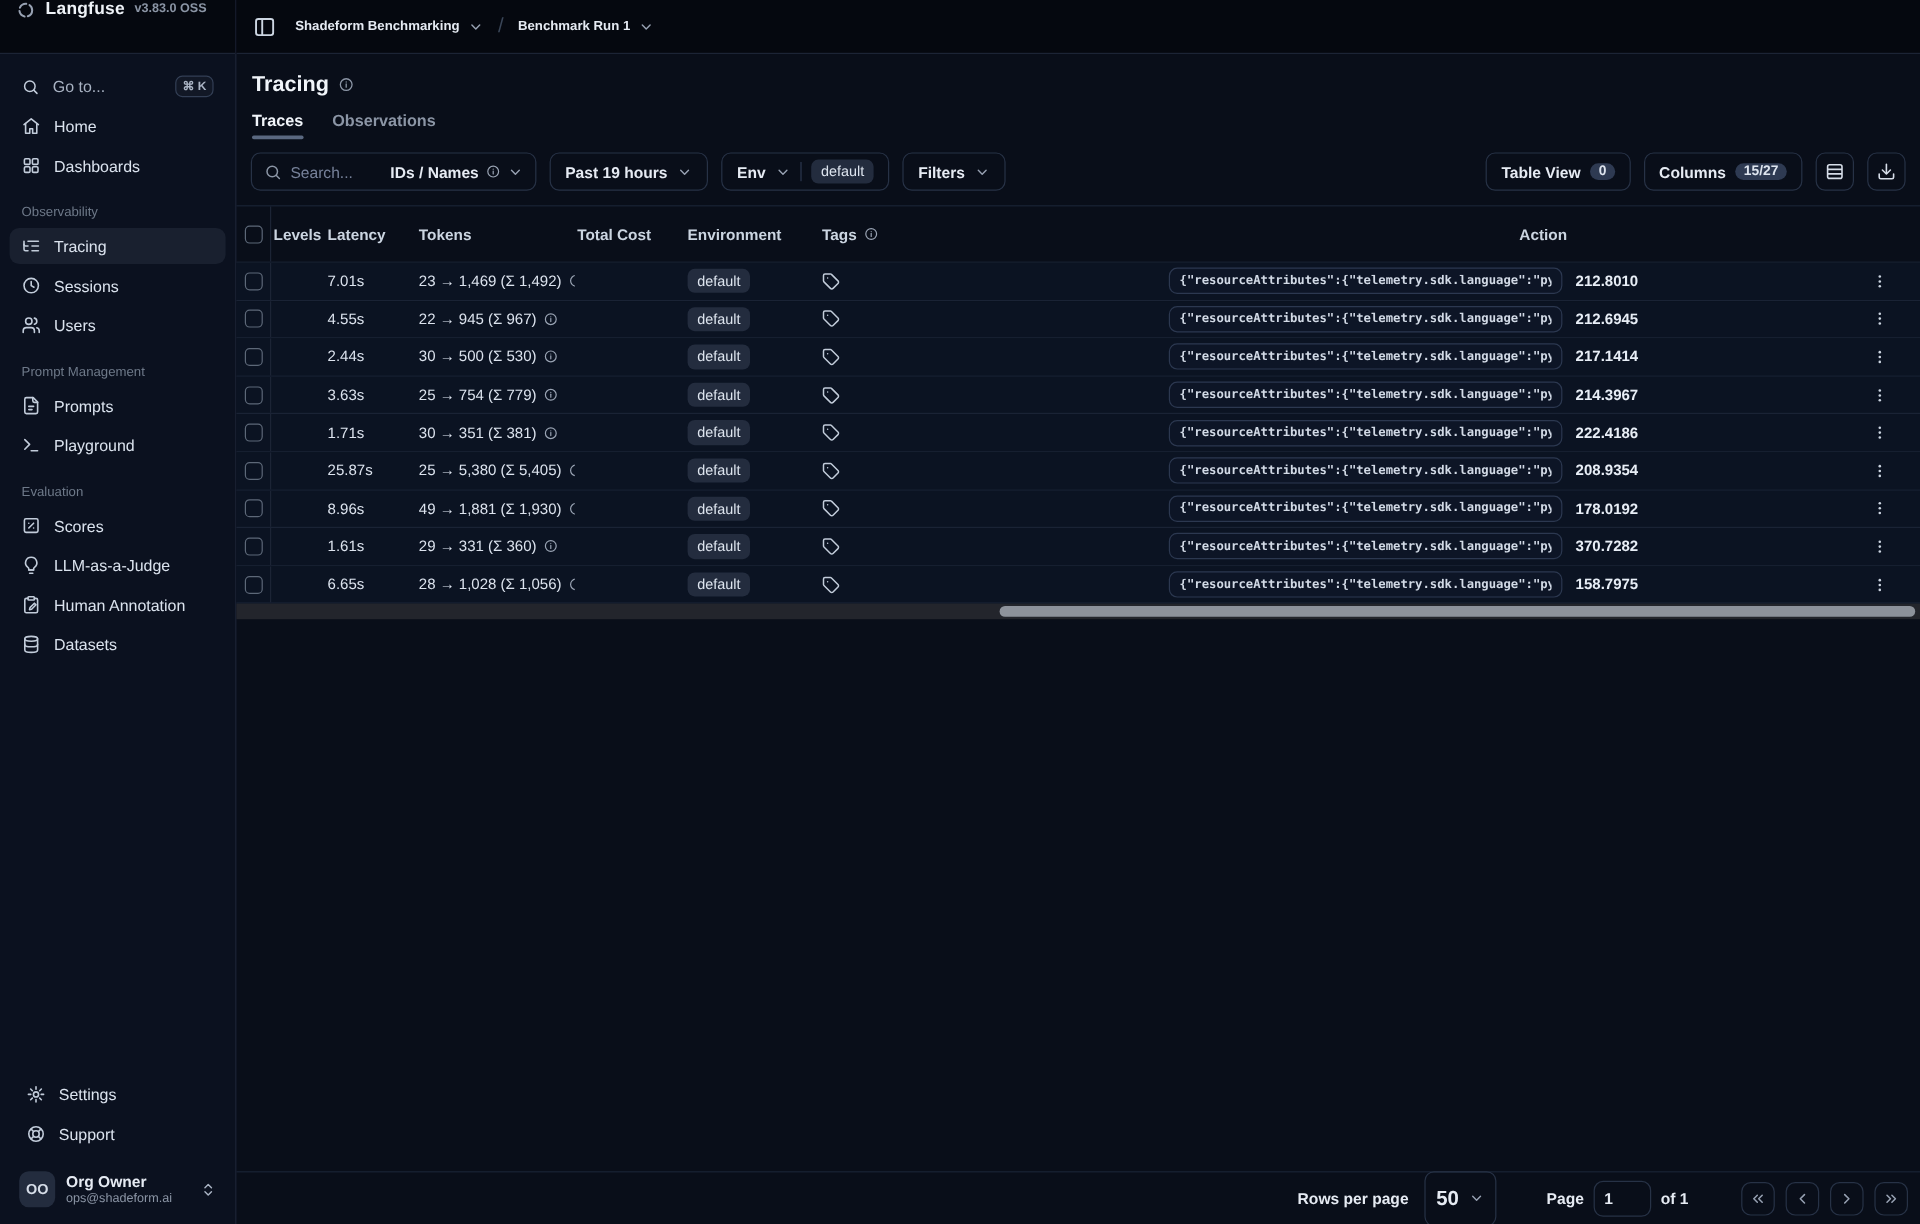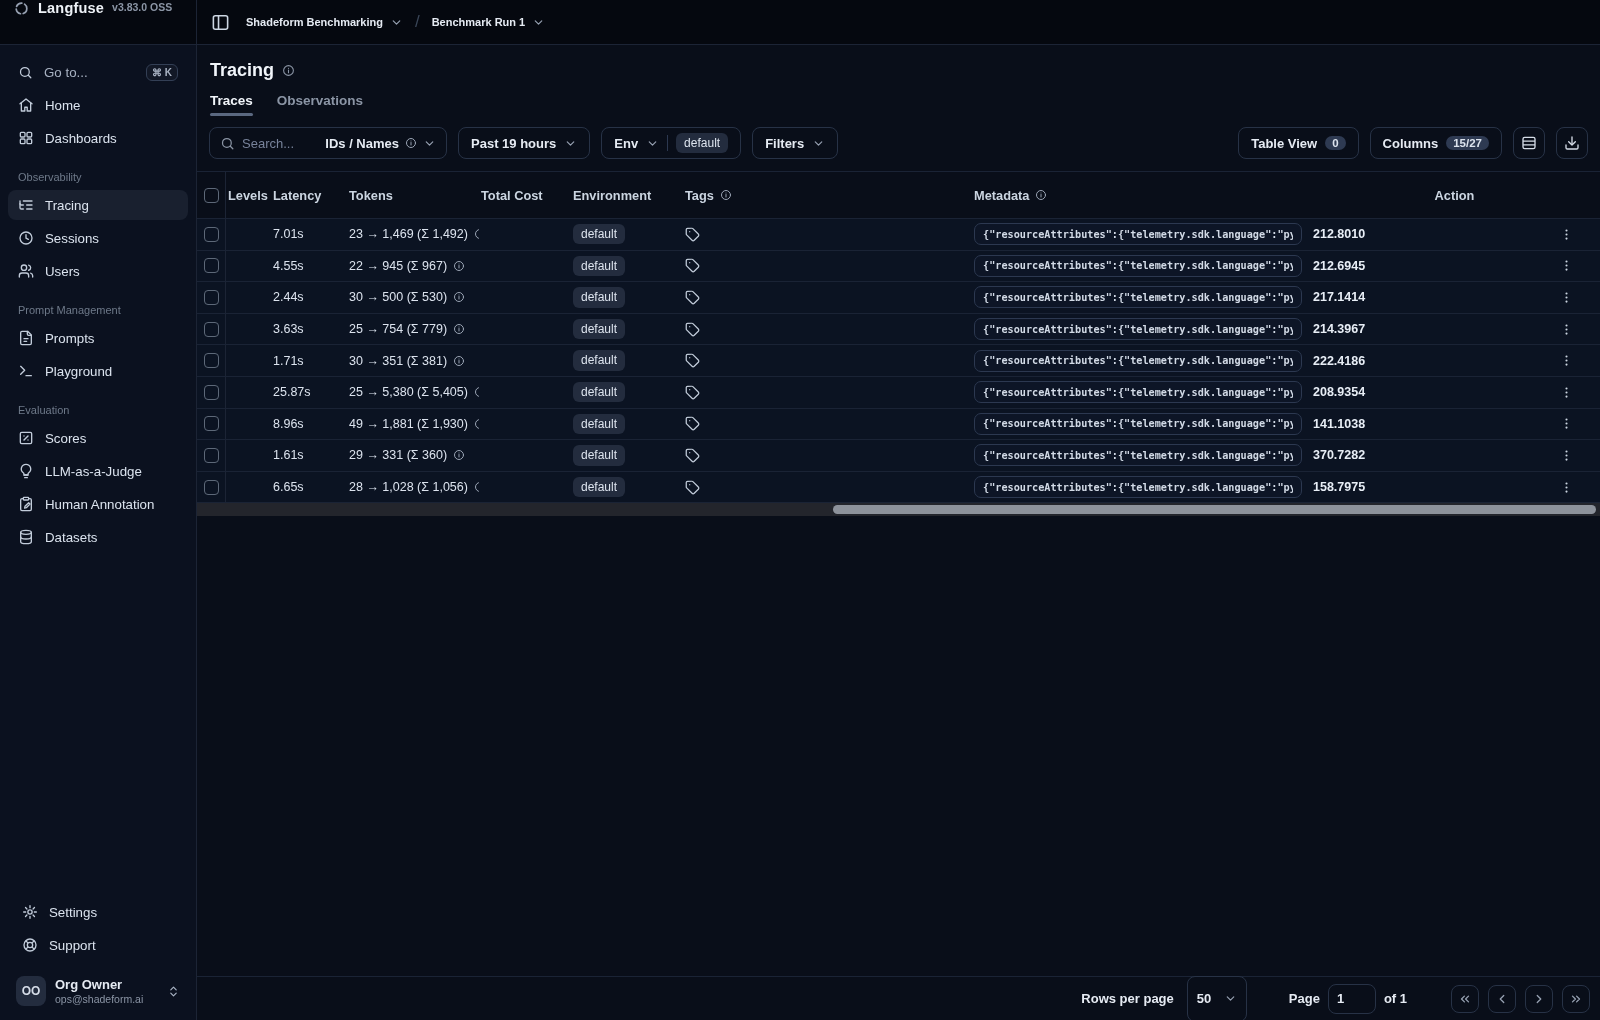--- a/index.html
+++ b/index.html
@@ -87,21 +87,21 @@
   .info-ic { color:#9aa4b4; display:inline-flex; }
 
   .hscroll { height:13px; background:#23252c; position:relative; }
   .hscroll .thumb { position:absolute; top:2px; height:9px; left:45.3%; right:4px; border-radius:5px; background:#8d929b; cursor:pointer; }
 
   .fill { flex:1; }
 
   
   .footer { height:44px; flex:0 0 44px; border-top:1px solid #1a2335; display:flex; align-items:center; justify-content:flex-end; padding-right:10px; gap:0; }
   .foot-label { font-size:13px; font-weight:700; color:#e6ebf3; }
-  .select-btn { height:46px; min-width:60px; margin-left:13px; border:1px solid #273246; border-radius:8px; background:transparent; color:#e6ebf3; font-size:13px; font-weight:600; display:inline-flex; align-items:center; justify-content:space-between; gap:8px; padding:0 9px; cursor:pointer; }
+  .select-btn { height:46px; min-width:60px; margin-left:13px; border:1px solid #273246; border-radius:8px; background:transparent; color:#e6ebf3; font-size:17px; font-weight:600; display:inline-flex; align-items:center; justify-content:space-between; gap:8px; padding:0 9px; cursor:pointer; }
   .page-group { display:flex; align-items:center; gap:8px; margin-left:42px; }
   .page-input { width:48px; height:30px; background:transparent; border:1px solid #273246; border-radius:8px; color:#e6ebf3; font-family:inherit; font-size:13px; font-weight:600; padding:0 8px; outline:none; }
   .pagers { display:flex; gap:9px; margin-left:44px; }
   .pager { width:28px; height:28px; border:1px solid #273246; border-radius:8px; background:transparent; color:#97a1b2; display:inline-flex; align-items:center; justify-content:center; cursor:pointer; }
 </style>
 </head>
 <body>
 
 <svg width="0" height="0" style="position:absolute">
   <defs>
@@ -522,28 +522,20 @@
               <span>Environment</span>
             </div>
           <div class="td th col-tags">
               <span>Tags</span>
               <span class="icon info-ic">
                 <svg width="12" height="12" viewBox="0 0 24 24">
                   <use href="#i-info"></use>
                 </svg>
               </span>
             </div>
-          <div class="td th col-meta">
-              <span>Metadata</span>
-              <span class="icon info-ic">
-                <svg width="12" height="12" viewBox="0 0 24 24">
-                  <use href="#i-info"></use>
-                </svg>
-              </span>
-            </div>
           <div class="td th col-action">
               <span>Action</span>
             </div>
         </div>
 
         <div>
             <div class="tr">
             <div class="td col-check">
                 <span class="checkbox"></span>
               </div>
@@ -839,21 +831,21 @@
                     <use href="#i-tag"></use>
                   </svg>
                 </span>
               </div>
             <div class="td col-meta">
                 <span class="meta-box">
                   <span>{"resourceAttributes":{"telemetry.sdk.language":"python","telemetry...</span>
                 </span>
               </div>
             <div class="td col-tps">
-                <span>141.1038</span>
+                <span>178.0192</span>
               </div>
             <div class="td col-action">
                 <button class="iconbtn">
                   <span class="icon">
                     <svg width="15" height="15" viewBox="0 0 24 24">
                       <use href="#i-kebab"></use>
                     </svg>
                   </span>
                 </button>
               </div>

